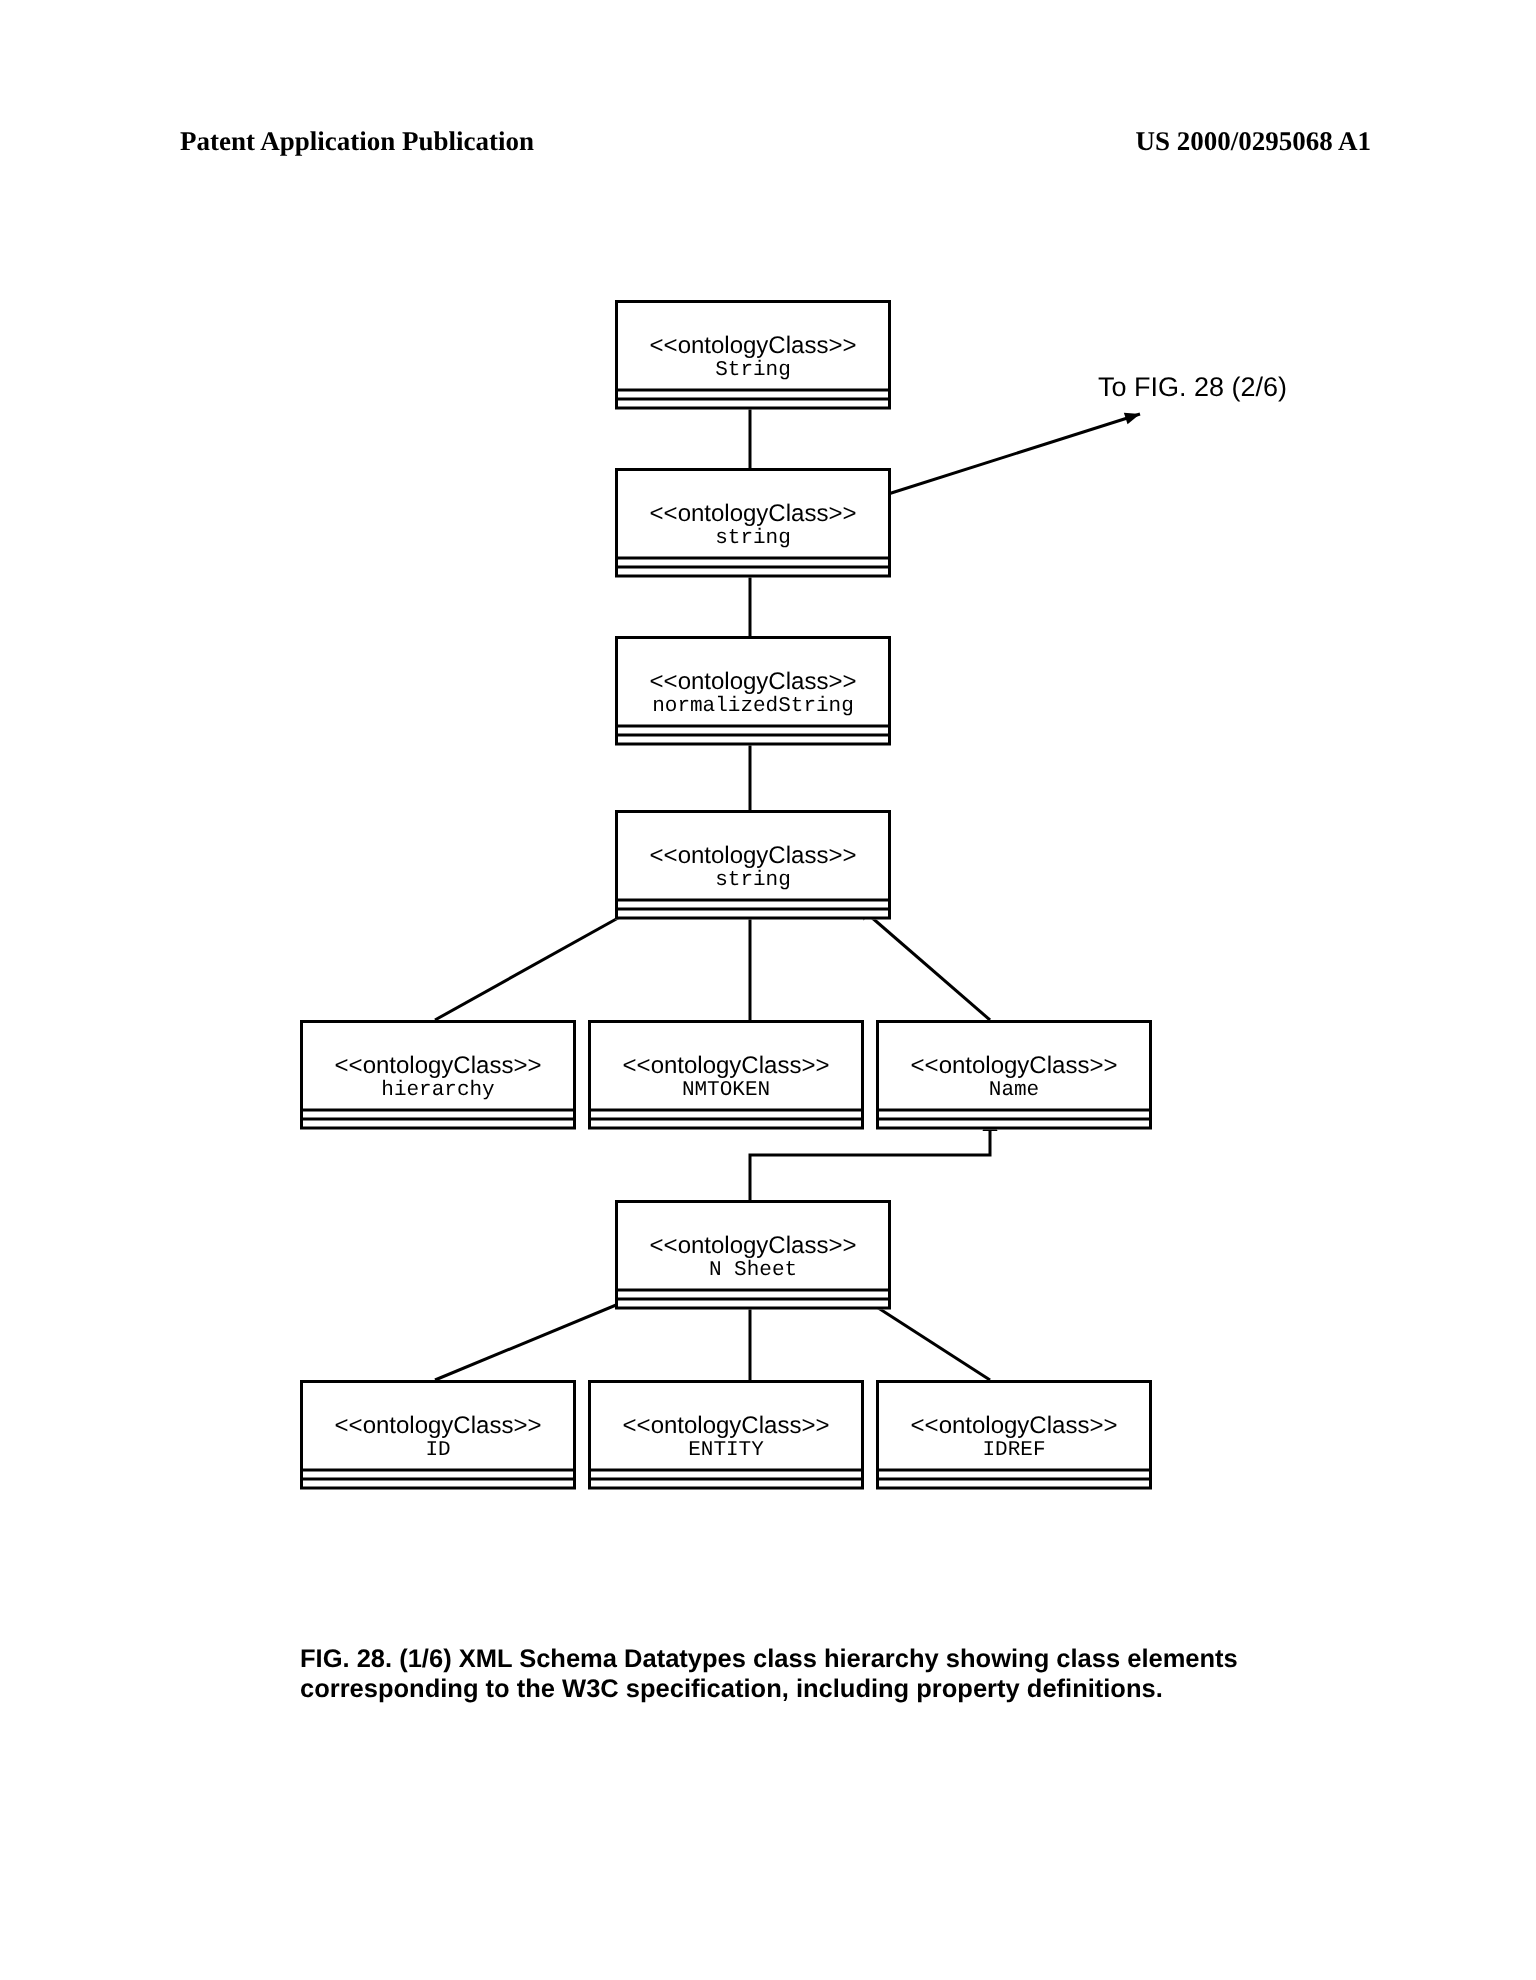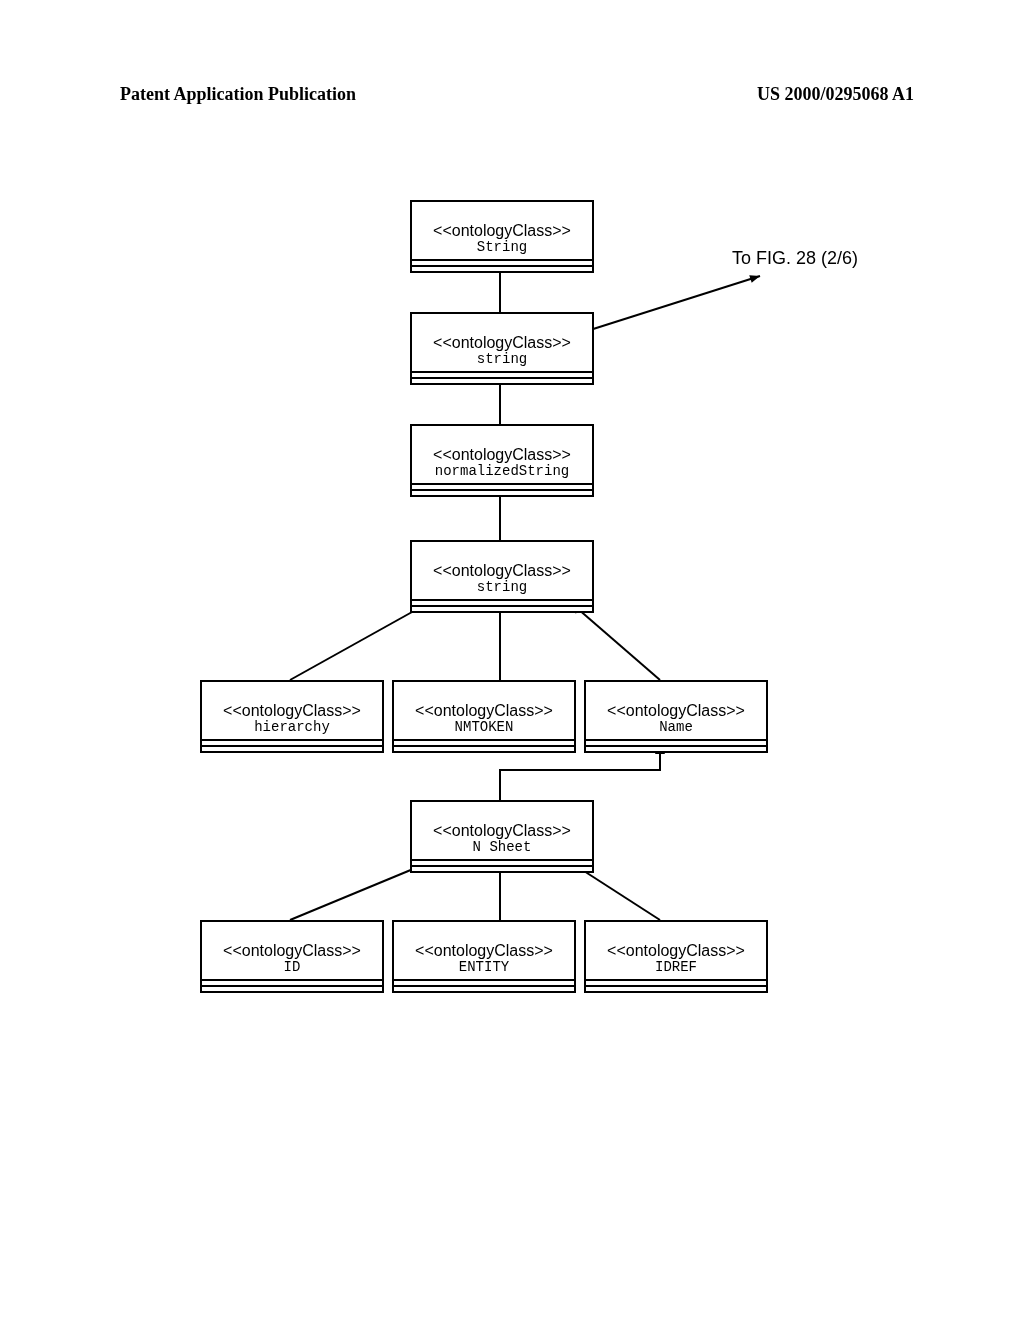--- a/index.html
+++ b/index.html
@@ -192,14 +192,15 @@
 
   <div class="uml-box" style="left:584px; top:920px; width:180px;">
     <div class="stereo">&lt;&lt;ontologyClass&gt;&gt;</div>
     <div class="name">IDREF</div>
     <div class="comp-sep1"></div>
       <div class="comp-sep2"></div>
   </div>
 
   <div class="off-label" style="left:700px; top:248px;margin-left:32px;">To FIG. 28 (2/6)</div>
 
+  <div class="caption">FIG. 28. (1/6)  XML Schema Datatypes class hierarchy showing class elements corresponding to the W3C specification, including property definitions.</div>
 
 </div>
 
 </body></html>

